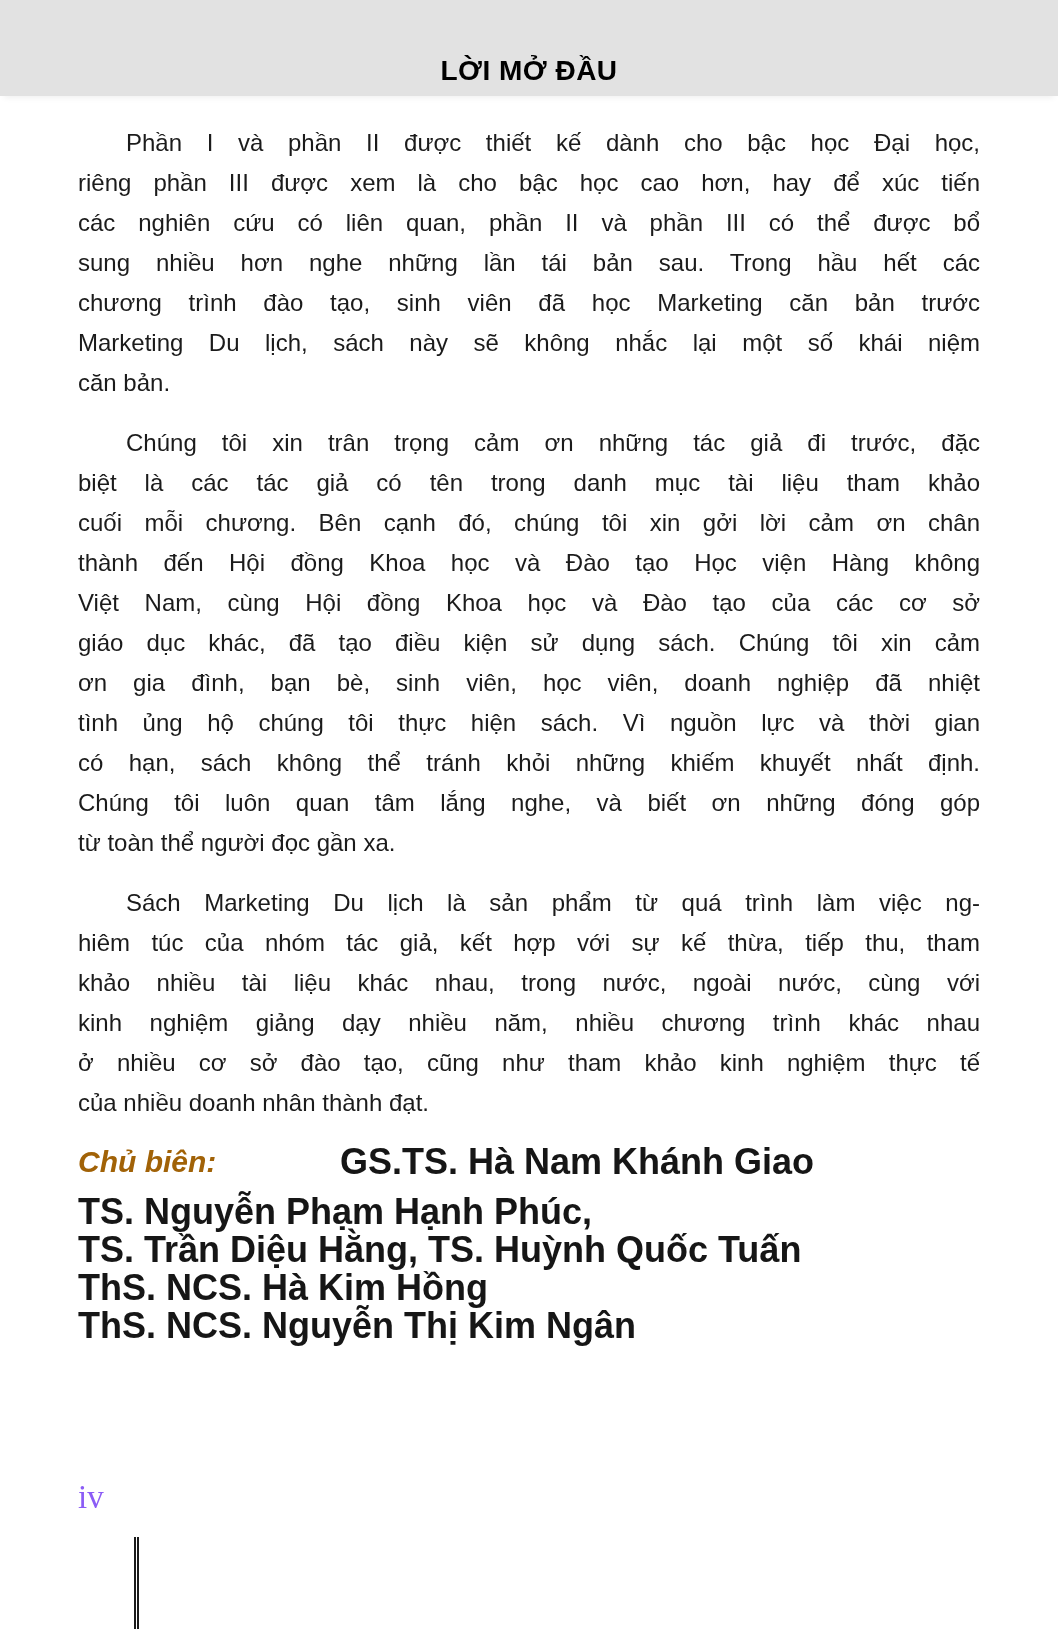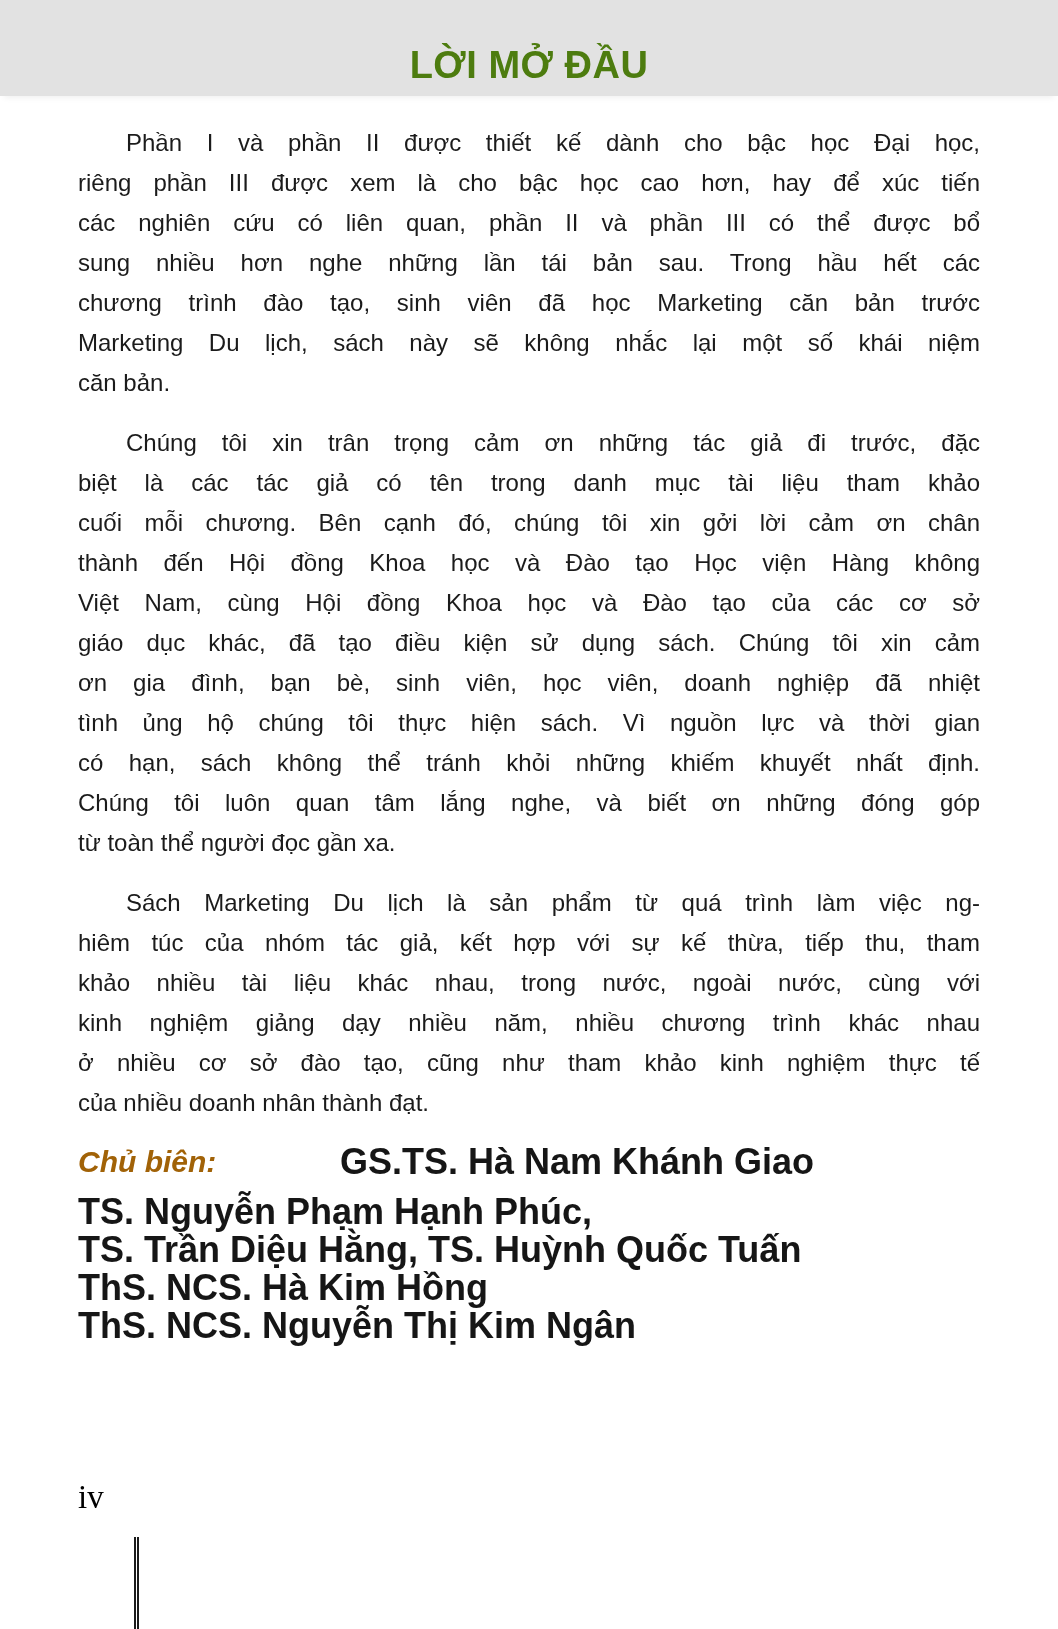--- a/index.html
+++ b/index.html
@@ -18,23 +18,23 @@
   
   .header-band {
     position: absolute; top: 0; left: 0;
     width: 100%; height: 96px;
     background: #e2e2e2;
     box-shadow: 0 6px 6px -4px rgba(0,0,0,0.06);
     display: flex; align-items: flex-end; justify-content: center;
   }
   .page-title {
     margin: 0 0 9px 0;
-    font-size: 38px; font-weight: 700;
+    font-size: 28px; font-weight: 700;
     letter-spacing: 0.5px;
-    color: #4d7c0f;
+    color: #000000;
   }
   
   .content {
     position: absolute;
     left: 78px; width: 902px; top: 112px;
   }
   .body-para {
     margin: 11px 0 20px 0;
     font-size: 24px;
     line-height: 40px;
@@ -60,21 +60,21 @@
     font-weight: bold;
     font-size: 36px; line-height: 38px;
     color: #161616;
     text-align: left;
   }
   
   .folio {
     position: absolute;
     left: 78px; top: 1479px;
     font-family: "Liberation Serif", serif;
-    font-size: 33px; color: #000000;
+    font-size: 33px; color: #8b5cf6;
   }
   .double-rule {
     position: absolute;
     left: 134px; top: 1537px;
     width: 5px; height: 92px;
     border-left: 2px solid #1a1a1a;
     border-right: 2px solid #1a1a1a;
     box-sizing: border-box;
   }
 </style>

